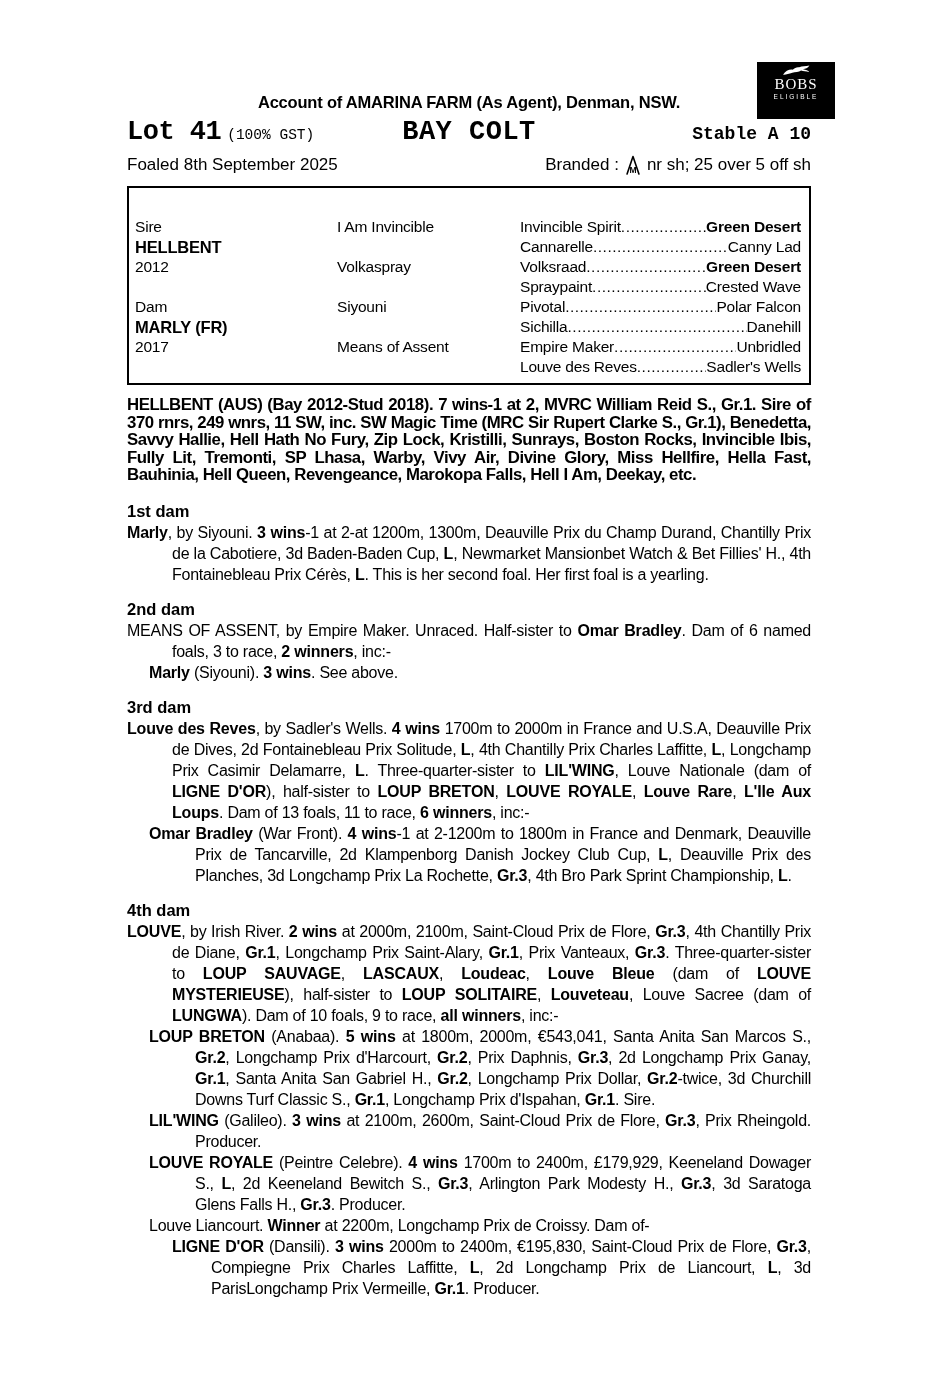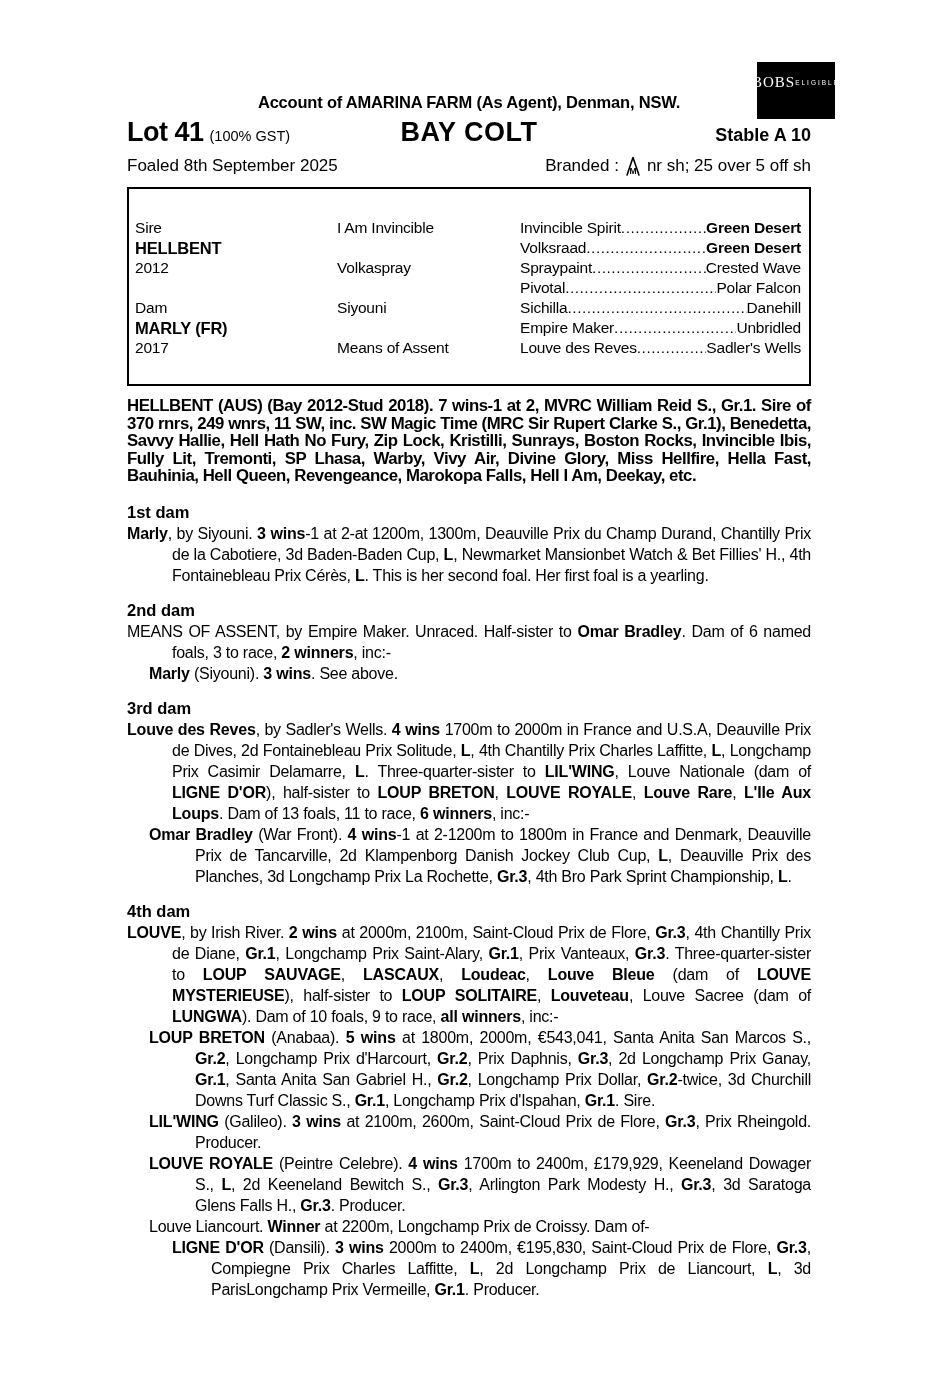--- a/index.html
+++ b/index.html
@@ -5,34 +5,34 @@
   * { box-sizing: border-box; }
   html,body { margin:0; padding:0; background:#fff; }
   .page {
     position:relative; width:938px; height:1400px; background:#fff;
     font-family:"Liberation Sans", sans-serif; color:#000; overflow:hidden;
   }
   .content { position:absolute; left:127px; top:0; width:684px; }
 
   
   .account { margin-top:93px; text-align:center; font-weight:bold; font-size:16.5px; letter-spacing:-0.2px; }
-  .lot-row { display:grid; grid-template-columns:1fr auto 1fr; align-items:baseline; margin-top:5px; }
+  .lot-row { display:grid; grid-template-columns:1fr auto 1fr; align-items:baseline; margin-top:5px;font-family:Liberation Mono, monospace; }
   .lot-left { white-space:nowrap; }
   .lot-label { font-weight:bold; font-size:27px; letter-spacing:-0.5px; }
   .gst { font-size:14.5px; margin-left:6px; }
   .horse-title { font-weight:bold; font-size:27px; letter-spacing:0.5px; text-align:center; }
   .stable { font-weight:bold; font-size:18px; text-align:right; }
   .foal-row { display:flex; justify-content:space-between; align-items:center; margin-top:8px; font-size:17px; }
   .branded { display:flex; align-items:flex-end; gap:5px; }
   .brand-svg { display:inline-block; margin:0 1px; }
 
   
   .bobs {
     position:absolute; left:757px; top:62px; width:78px; height:57px; background:#000; color:#fff;
-    display:flex; flex-direction:row; align-items:center; justify-content:center; padding:3px 2px 19px;
+    display:flex; flex-direction:column; align-items:center; justify-content:center; padding:3px 2px 19px;
   }
   .bobs-word { font-family:"Liberation Serif", serif; font-size:15px; letter-spacing:1px; line-height:1.05; margin-top:1px; }
   .bobs-sub { font-size:6.5px; letter-spacing:2px; line-height:1.1; }
 
   
   .ped {
     border:2px solid #000; margin-top:11px; padding:5px 8px 6px 6px;
     display:flex; font-size:15.5px; letter-spacing:-0.2px;
   }
   .pcol { display:flex; flex-direction:column;margin-top:24px; }
@@ -119,20 +119,25 @@
         <div>Means of Assent</div>
         <div></div>
       </div>
       <div class="pcol pcol3">
         <div class="prow">
             <span class="pl">Invincible Spirit </span>
             <span class="dots"></span>
             <span class="pr" data-bold="true">Green Desert</span>
           </div>
         <div class="prow">
+            <span class="pl">Cannarelle</span>
+            <span class="dots"></span>
+            <span class="pr" data-bold="false">Canny Lad</span>
+          </div>
+        <div class="prow">
             <span class="pl">Volksraad </span>
             <span class="dots"></span>
             <span class="pr" data-bold="true">Green Desert</span>
           </div>
         <div class="prow">
             <span class="pl">Spraypaint</span>
             <span class="dots"></span>
             <span class="pr" data-bold="false"> Crested Wave</span>
           </div>
         <div class="prow">

